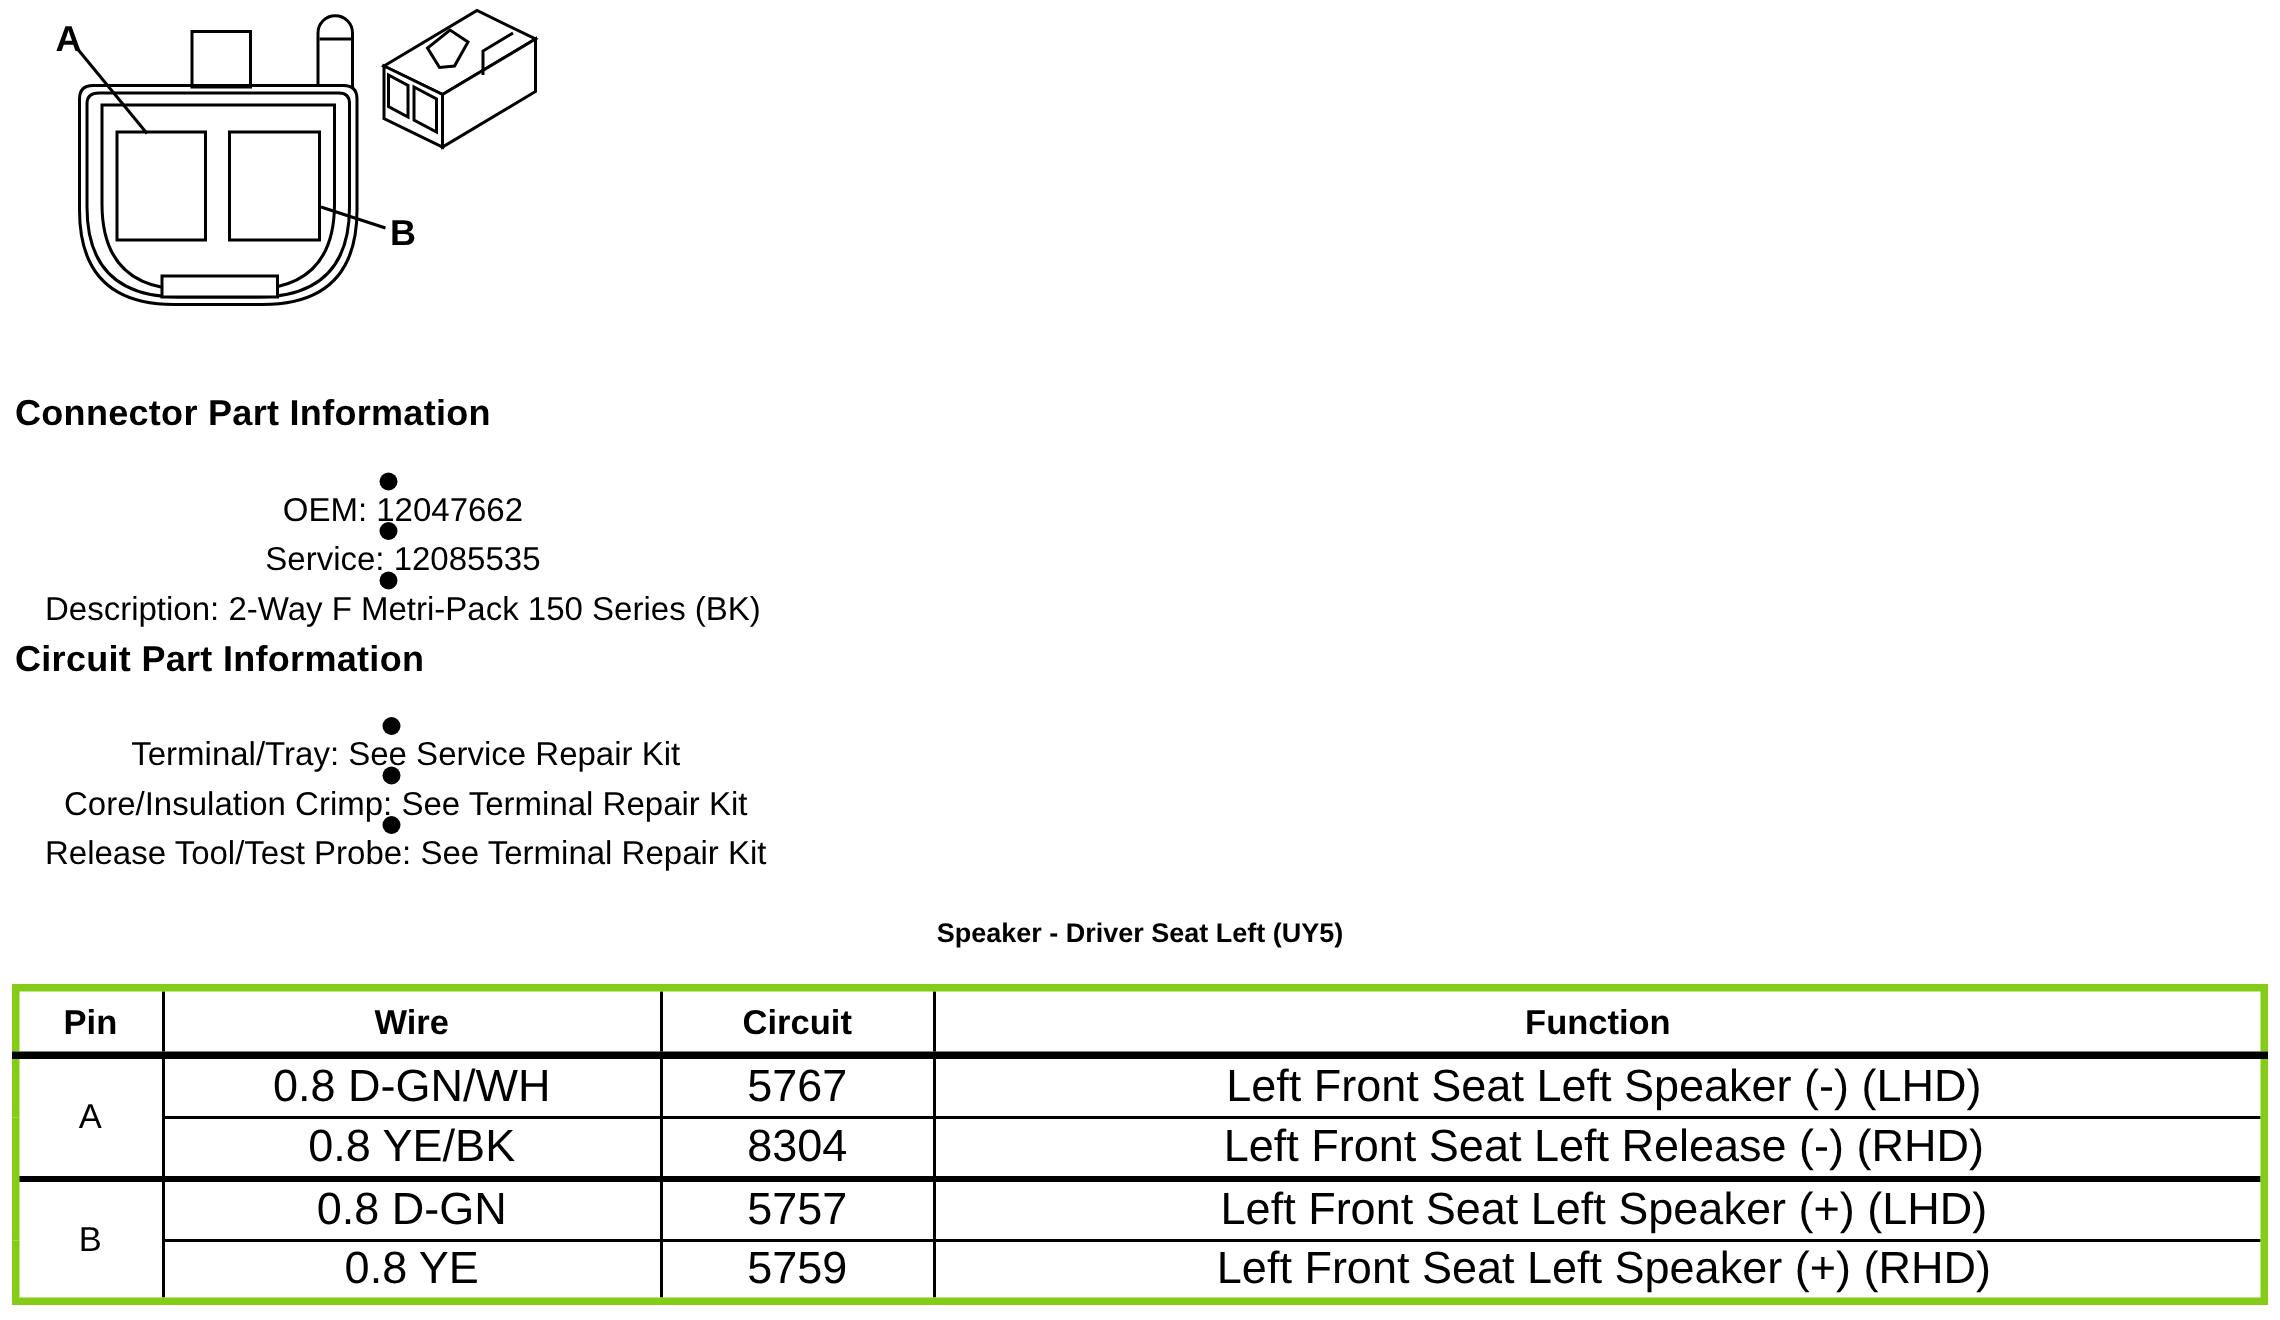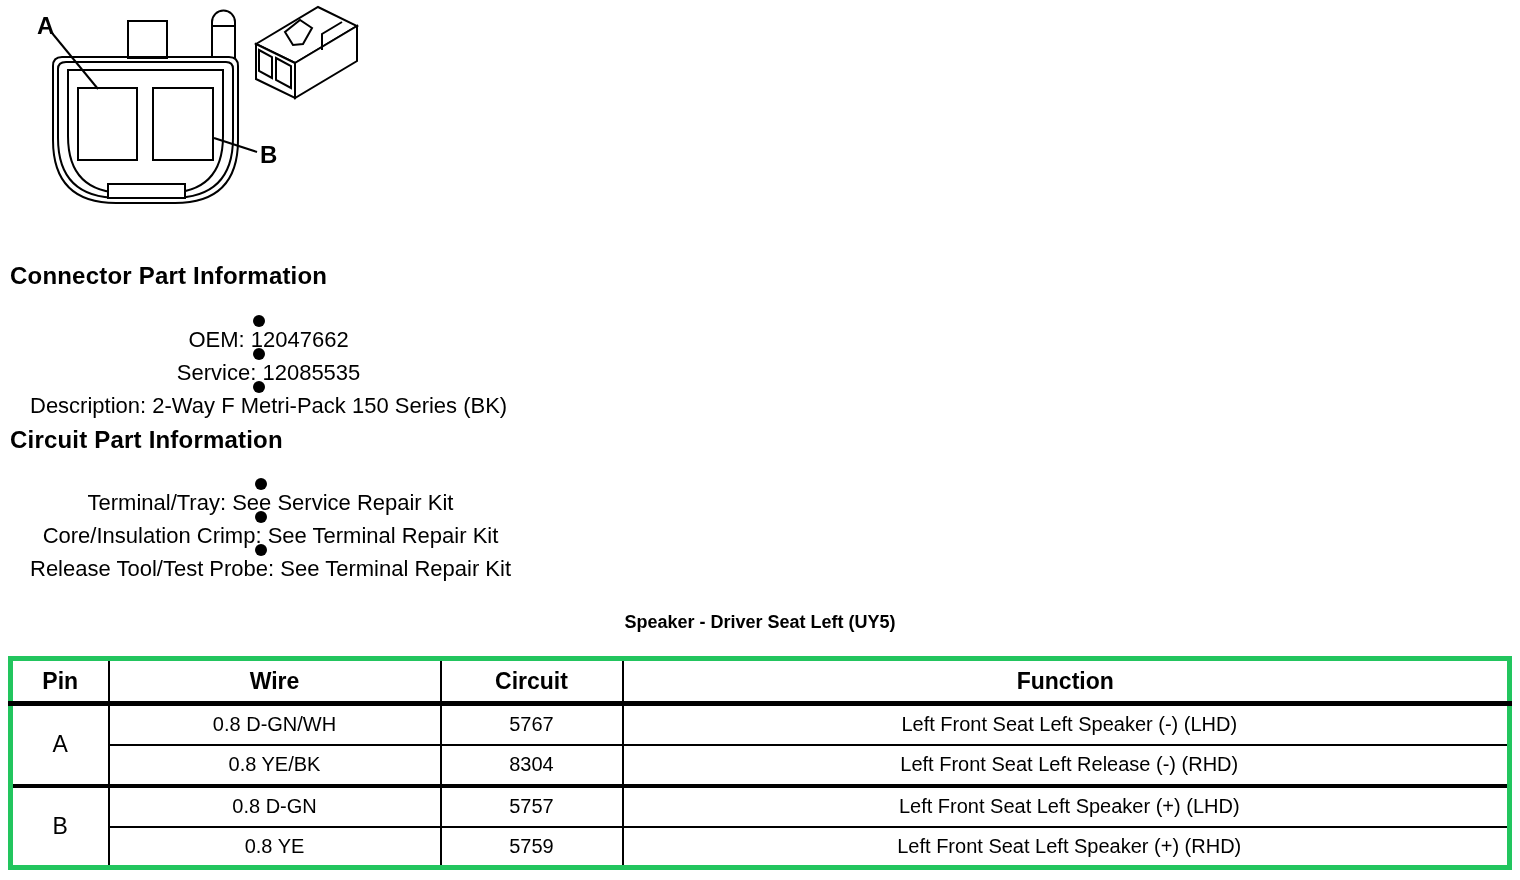--- a/index.html
+++ b/index.html
@@ -29,26 +29,26 @@
     margin-right:20px; flex:0 0 auto;
   }
 
   
   #table-title {
     position:absolute; left:8px; top:612px; width:1504px;
     text-align:center; font-size:18px; font-weight:bold;
   }
   #wire-table {
     position:absolute; left:8px; top:656px; width:1504px;
-    border-collapse:collapse; border:5px solid #22c55e; table-layout:fixed;
+    border-collapse:collapse; border:5px solid #84cc16; table-layout:fixed;
     background:#fff;
   }
   #wire-table th, #wire-table td {
     border:2px solid #000; text-align:center; vertical-align:middle;
-    font-size:20px; padding:0; overflow:hidden; white-space:nowrap;
+    font-size:30px; padding:0; overflow:hidden; white-space:nowrap;
   }
   #wire-table th { font-weight:bold; font-size:23px; height:45px; border-bottom:5px solid #000; }
   #wire-table td { height:41px; }
   #wire-table td.fn { text-align:center; padding-left:8px; }
   #wire-table td.group-end { border-bottom:4px solid #000; }
   #wire-table td.pin { font-size:23px; }
 </style>
 </head>
 <body>
 

